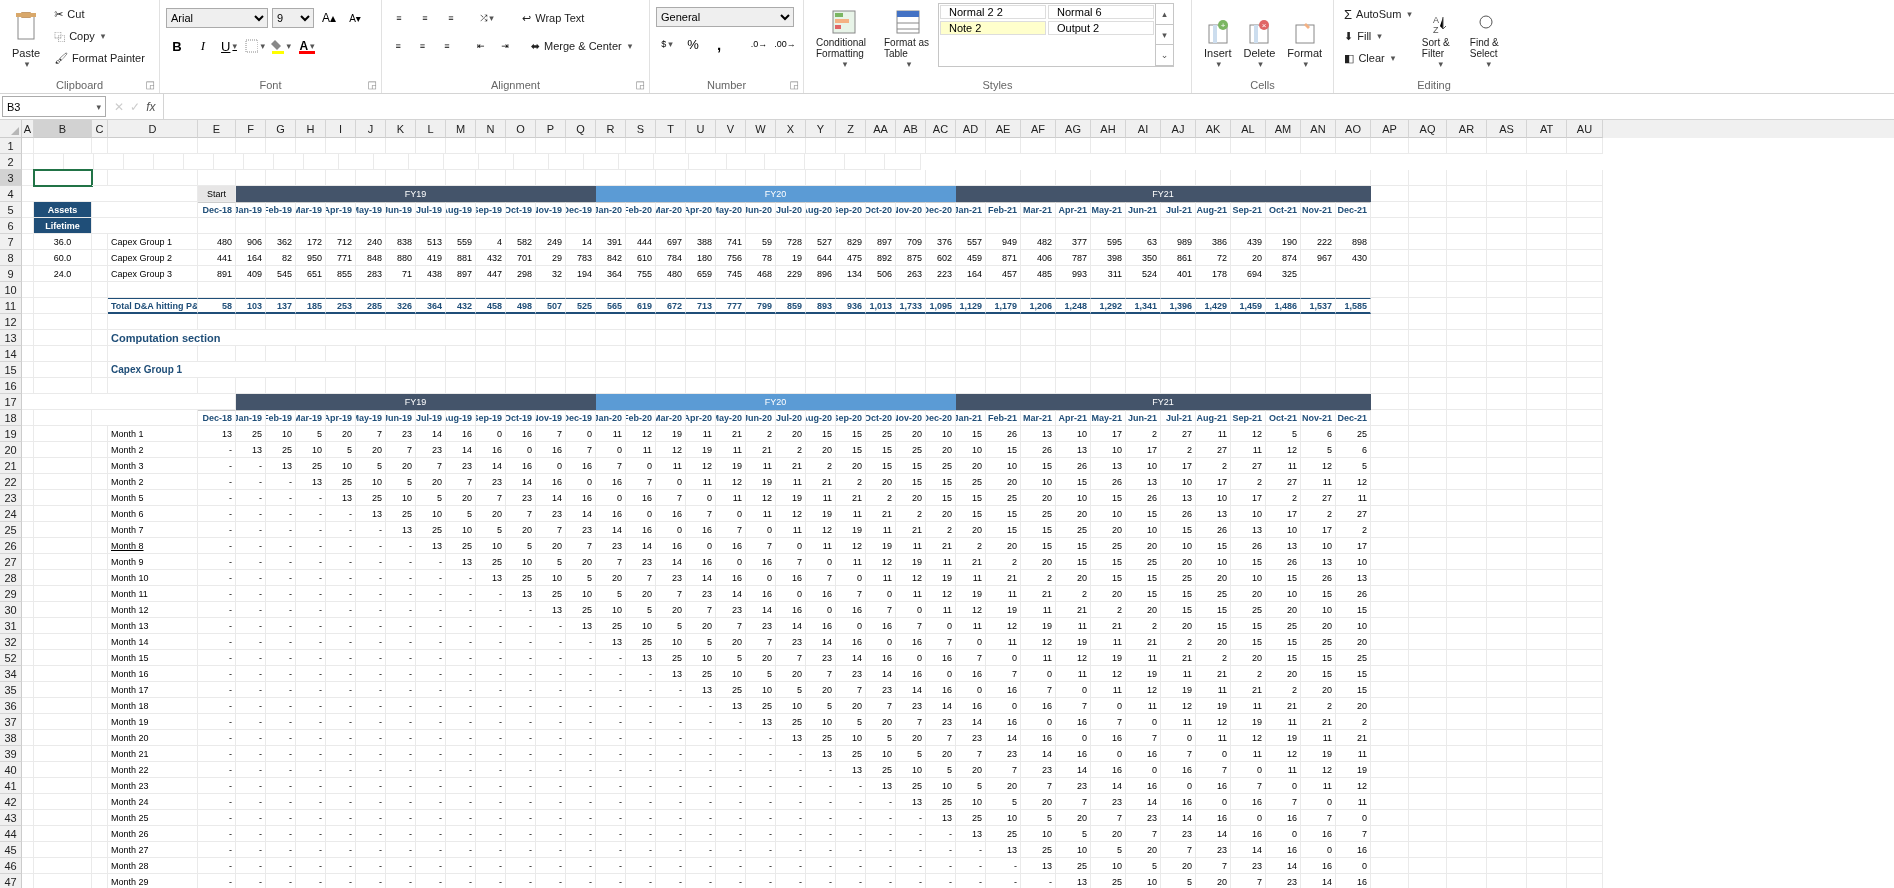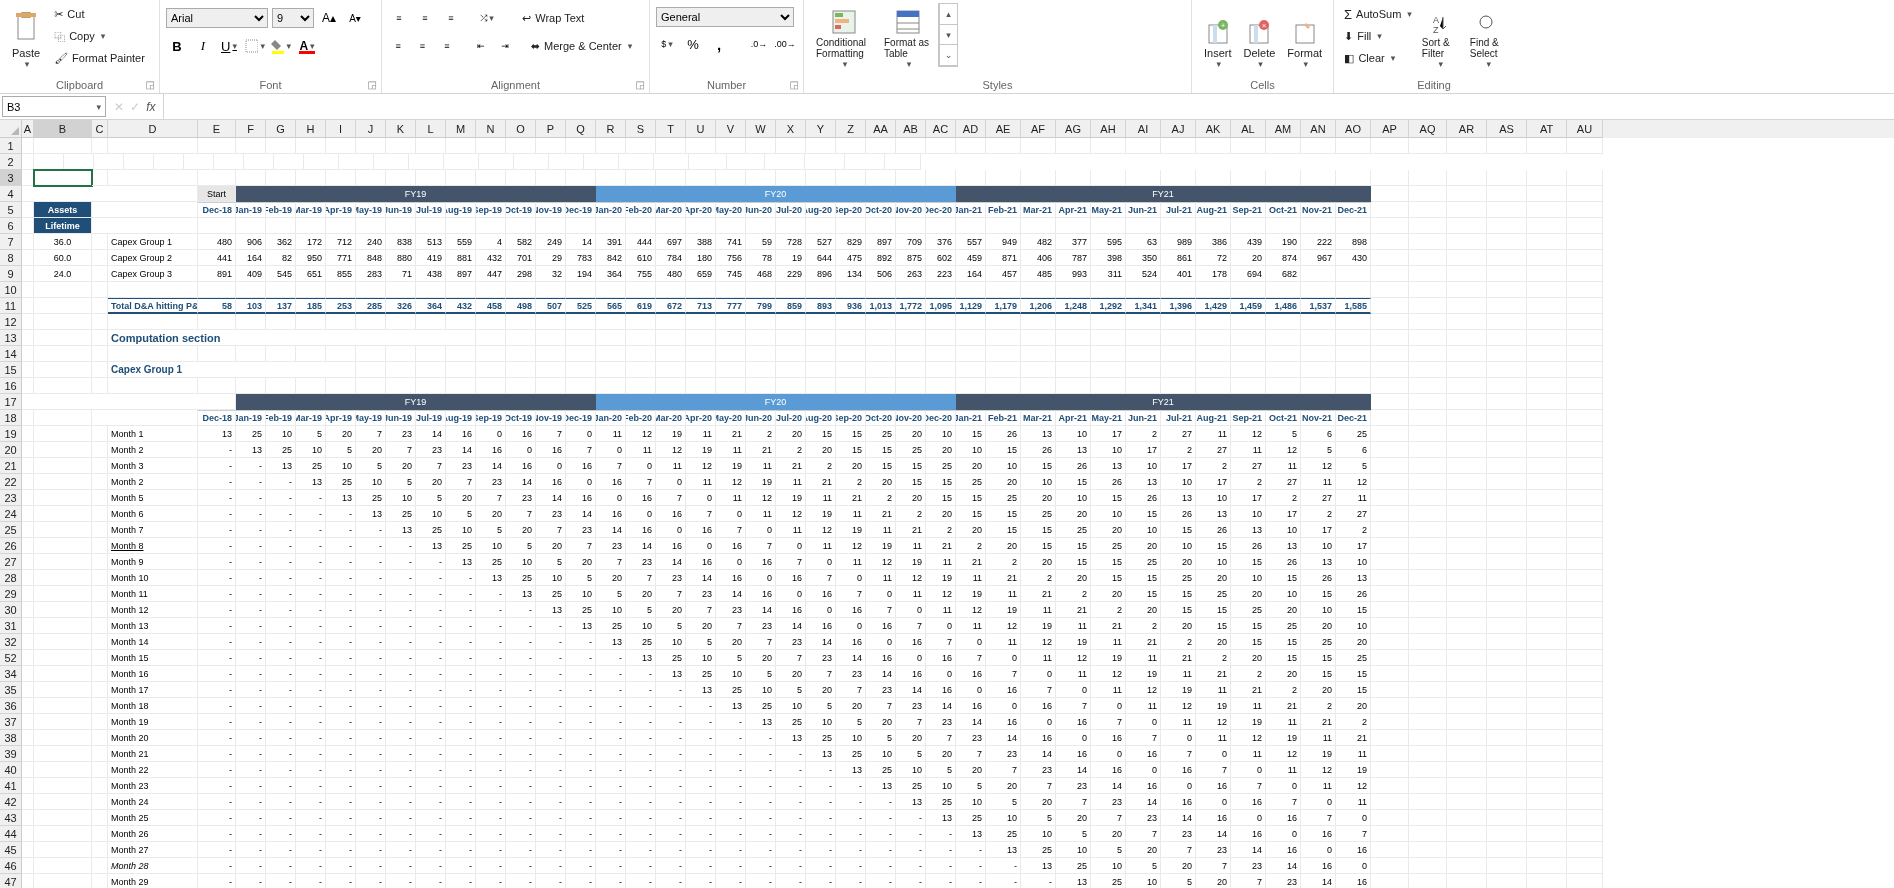--- a/index.html
+++ b/index.html
@@ -198,20 +198,30 @@
         <svg width="26" height="26">
             <rect x="2" y="2" width="22" height="22" fill="#fff" stroke="#888"></rect>
             <rect x="2" y="2" width="22" height="6" fill="#4472c4"></rect>
             <line x1="2" y1="14" x2="24" y2="14" stroke="#888"></line>
             <line x1="2" y1="20" x2="24" y2="20" stroke="#888"></line>
           </svg>
         <span>Format as Table</span>
           <span class="dd">▾</span>
       </div>
       <div class="gallery">
+        <div style="display:flex;flex-direction:column">
+          <div style="display:flex">
+            <div class="gallery-cell">Normal 2 2</div>
+            <div class="gallery-cell">Normal 6</div>
+          </div>
+          <div style="display:flex">
+            <div class="gallery-cell" style="background:#ffffcc">Note 2</div>
+            <div class="gallery-cell">Output 2</div>
+          </div>
+        </div>
         <div class="gallery-scroll">
           <div>▴</div>
           <div>▾</div>
           <div>⌄</div>
         </div>
       </div>
     </div>
     <div class="ribbon-group-label">Styles</div>
   </div>
 
@@ -731,21 +741,21 @@
         <div class="cell r" style="width: 30px;">223</div>
         <div class="cell r" style="width: 30px;">164</div>
         <div class="cell r" style="width: 35px;">457</div>
         <div class="cell r" style="width: 35px;">485</div>
         <div class="cell r" style="width: 35px;">993</div>
         <div class="cell r" style="width: 35px;">311</div>
         <div class="cell r" style="width: 35px;">524</div>
         <div class="cell r" style="width: 35px;">401</div>
         <div class="cell r" style="width: 35px;">178</div>
         <div class="cell r" style="width: 35px;">694</div>
-        <div class="cell r" style="width: 35px;">682</div>
+        <div class="cell r" style="width: 35px;">325</div>
         <div class="cell r" style="width: 35px;"></div>
         <div class="cell" style="width: 35px;"></div>
         <div class="cell" style="width: 38px;"></div>
         <div class="cell" style="width: 38px;"></div>
         <div class="cell" style="width: 40px;"></div>
         <div class="cell" style="width: 40px;"></div>
         <div class="cell" style="width: 40px;"></div>
         <div class="cell" style="width: 36px;"></div>
       </div>
       <div class="row">
@@ -820,21 +830,21 @@
         <div class="cell r total-row" style="width: 30px;">565</div>
         <div class="cell r total-row" style="width: 30px;">619</div>
         <div class="cell r total-row" style="width: 30px;">672</div>
         <div class="cell r total-row" style="width: 30px;">713</div>
         <div class="cell r total-row" style="width: 30px;">777</div>
         <div class="cell r total-row" style="width: 30px;">799</div>
         <div class="cell r total-row" style="width: 30px;">859</div>
         <div class="cell r total-row" style="width: 30px;">893</div>
         <div class="cell r total-row" style="width: 30px;">936</div>
         <div class="cell r total-row" style="width: 30px;">1,013</div>
-        <div class="cell r total-row" style="width: 30px;">1,772</div>
+        <div class="cell r total-row" style="width: 30px;">1,733</div>
         <div class="cell r total-row" style="width: 30px;">1,095</div>
         <div class="cell r total-row" style="width: 30px;">1,129</div>
         <div class="cell r total-row" style="width: 35px;">1,179</div>
         <div class="cell r total-row" style="width: 35px;">1,206</div>
         <div class="cell r total-row" style="width: 35px;">1,248</div>
         <div class="cell r total-row" style="width: 35px;">1,292</div>
         <div class="cell r total-row" style="width: 35px;">1,341</div>
         <div class="cell r total-row" style="width: 35px;">1,396</div>
         <div class="cell r total-row" style="width: 35px;">1,429</div>
         <div class="cell r total-row" style="width: 35px;">1,459</div>
@@ -2494,21 +2504,21 @@
         <div class="cell" style="width: 40px;"></div>
         <div class="cell" style="width: 40px;"></div>
         <div class="cell" style="width: 40px;"></div>
         <div class="cell" style="width: 36px;"></div>
       </div>
       <div class="row">
         <div class="rowh" style="width: 22px;">46</div>
         <div class="cell " style="width: 12px;"></div>
         <div class="cell " style="width: 58px;"></div>
         <div class="cell " style="width: 16px;"></div>
-        <div class="cell " style="width: 90px; font-style: italic;">Month 28</div>
+        <div class="cell " style="width: 90px;">Month 28</div>
         <div class="cell r" style="width: 38px;">-</div>
         <div class="cell r" style="width: 30px;">-</div>
         <div class="cell r" style="width: 30px;">-</div>
         <div class="cell r" style="width: 30px;">-</div>
         <div class="cell r" style="width: 30px;">-</div>
         <div class="cell r" style="width: 30px;">-</div>
         <div class="cell r" style="width: 30px;">-</div>
         <div class="cell r" style="width: 30px;">-</div>
         <div class="cell r" style="width: 30px;">-</div>
         <div class="cell r" style="width: 30px;">-</div>

